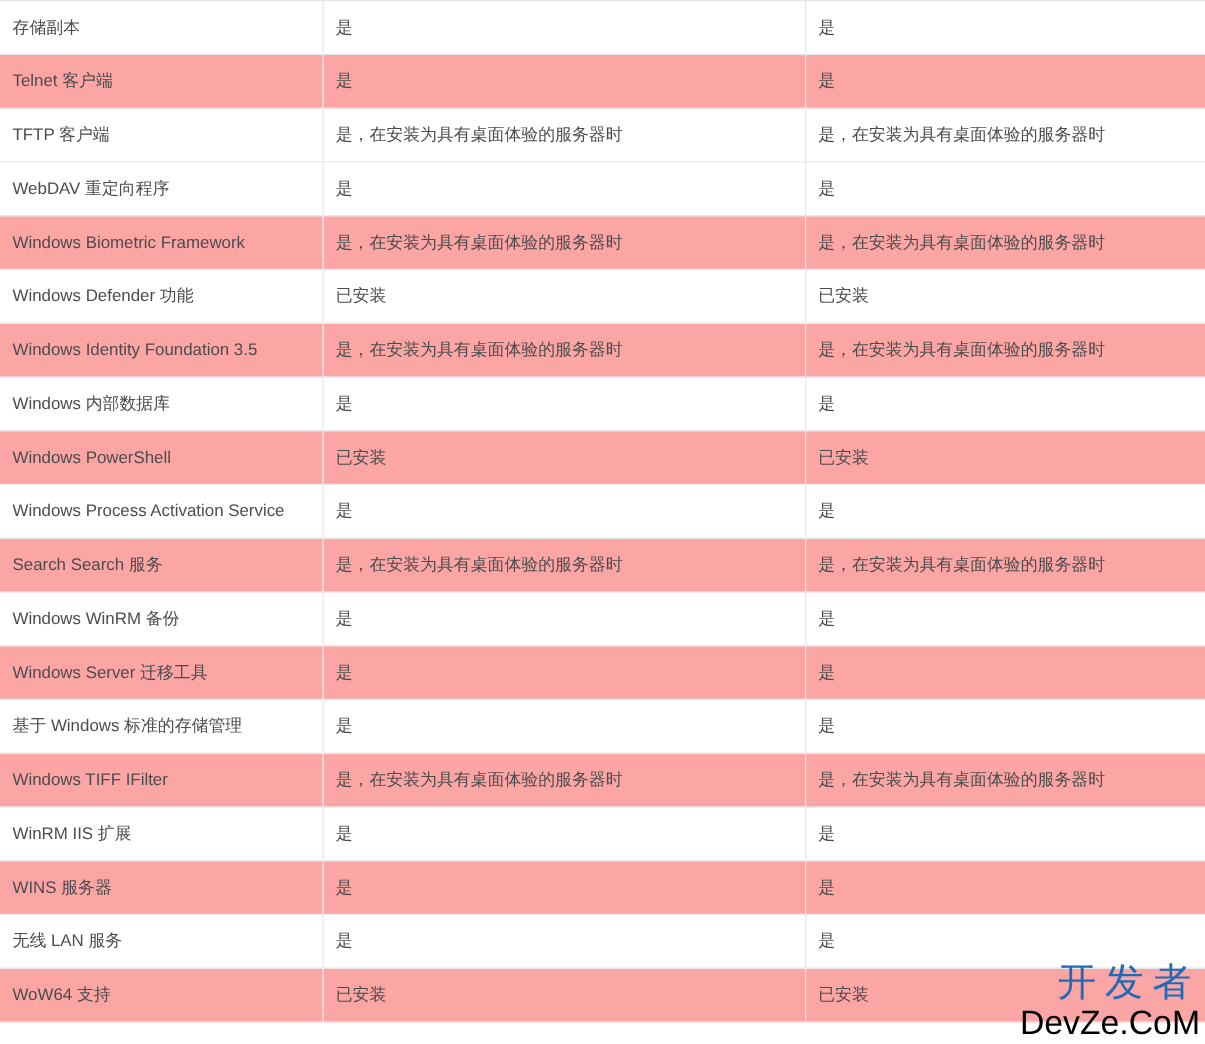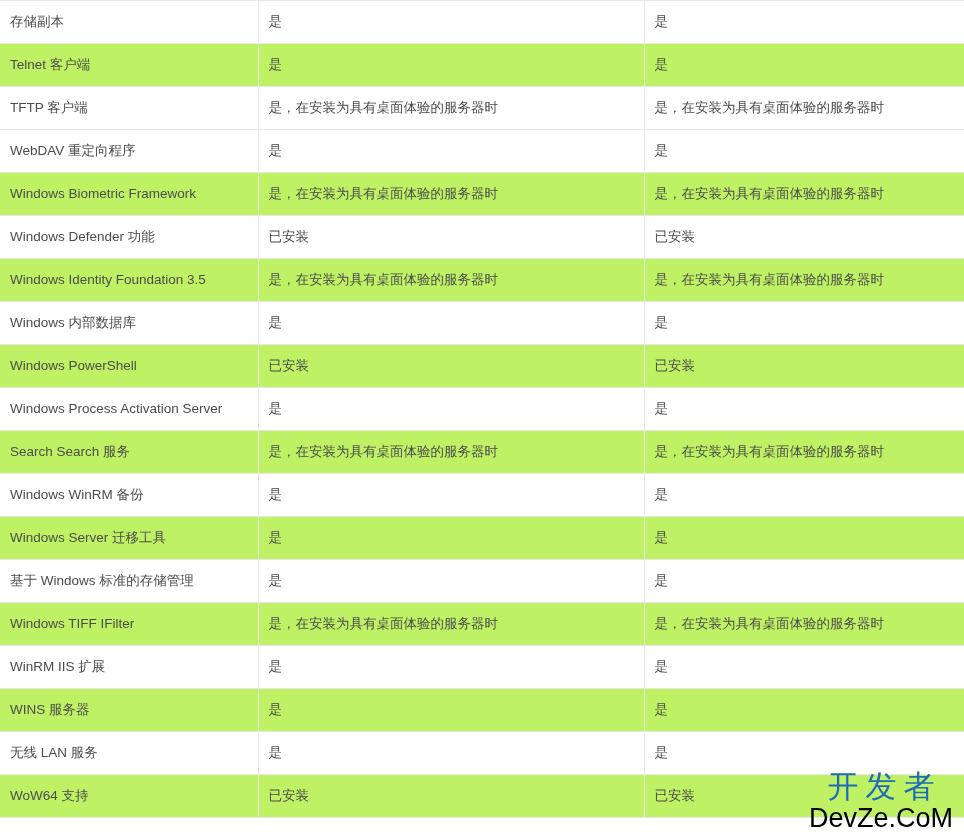--- a/index.html
+++ b/index.html
@@ -24,21 +24,21 @@
 
   .feature-table col.c-name  { width: 258px; }
   .feature-table col.c-mid   { width: 386px; }
   .feature-table col.c-right { width: 320px; }
 
   .feature-table tr {
     background: #ffffff;
     padding-left: 25px;
   }
   .feature-table tr.alt {
-    background: #bef264;
+    background: #fca5a5;
   }
 
   .feature-table td {
     border-bottom: 1px solid #e8e8e8;
     border-right: 1px solid #e8e8e8;
     padding: 11px 10px 11px 10px;
     font-size: 13.5px;
     line-height: 20px;
     color: #4c4c4c;
     vertical-align: top;
@@ -48,21 +48,21 @@
   }
   .feature-table td.last {
     border-right: none;
   }
 
   .watermark {
     position: absolute;
     right: 4px;
     bottom: 2px;
     width: 158px;
-    text-align: center;
+    text-align: right;
     pointer-events: none;
     user-select: none;
     line-height: 1;
   }
   .watermark .wm-cn {
     display: block;
     font-size: 31px;
     letter-spacing: 7px;
     color: #1f6bb8;
     text-indent: 7px;
@@ -127,21 +127,21 @@
         <td>Windows 内部数据库</td>
         <td>是</td>
         <td class="last">是</td>
       </tr>
       <tr class="alt">
         <td>Windows PowerShell</td>
         <td>已安装</td>
         <td class="last">已安装</td>
       </tr>
       <tr>
-        <td>Windows Process Activation Server</td>
+        <td>Windows Process Activation Service</td>
         <td>是</td>
         <td class="last">是</td>
       </tr>
       <tr class="alt">
         <td>Search Search 服务</td>
         <td>是，在安装为具有桌面体验的服务器时</td>
         <td class="last">是，在安装为具有桌面体验的服务器时</td>
       </tr>
       <tr>
         <td>Windows WinRM 备份</td>

